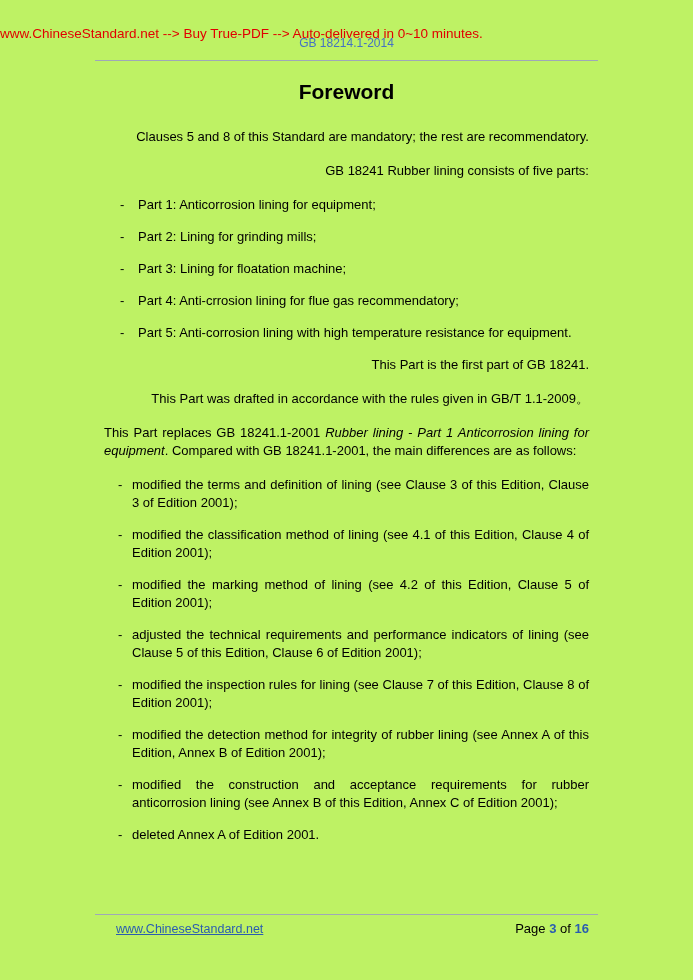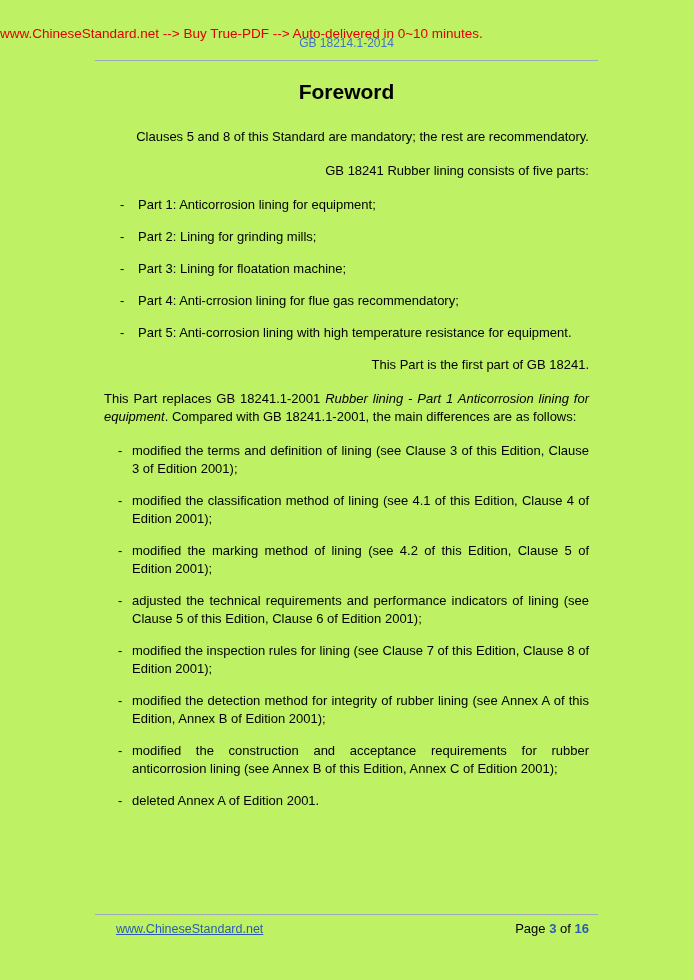--- a/index.html
+++ b/index.html
@@ -134,20 +134,21 @@
         <span class="dash">-</span>
         <span class="item-text">Part 4: Anti-crrosion lining for flue gas recommendatory;</span>
       </div>
       <div class="list-item">
         <span class="dash">-</span>
         <span class="item-text justify">Part 5: Anti-corrosion lining with high temperature resistance for equipment.</span>
       </div>
     </div>
 
     <p class="para">This Part is the first part of GB 18241.</p>
+    <p class="para">This Part was drafted in accordance with the rules given in GB/T 1.1-2009。</p>
 
     <p class="para justify"><span>This Part replaces GB 18241.1-2001 </span><em>Rubber lining - Part 1 Anticorrosion lining for equipment</em><span>. Compared with GB 18241.1-2001, the main differences are as follows:</span></p>
 
     <div class="diff-list">
       <div class="list-item">
         <span class="dash">-</span>
         <span class="item-text justify">modified the terms and definition of lining (see Clause 3 of this Edition, Clause 3 of Edition 2001);</span>
       </div>
       <div class="list-item">
         <span class="dash">-</span>

